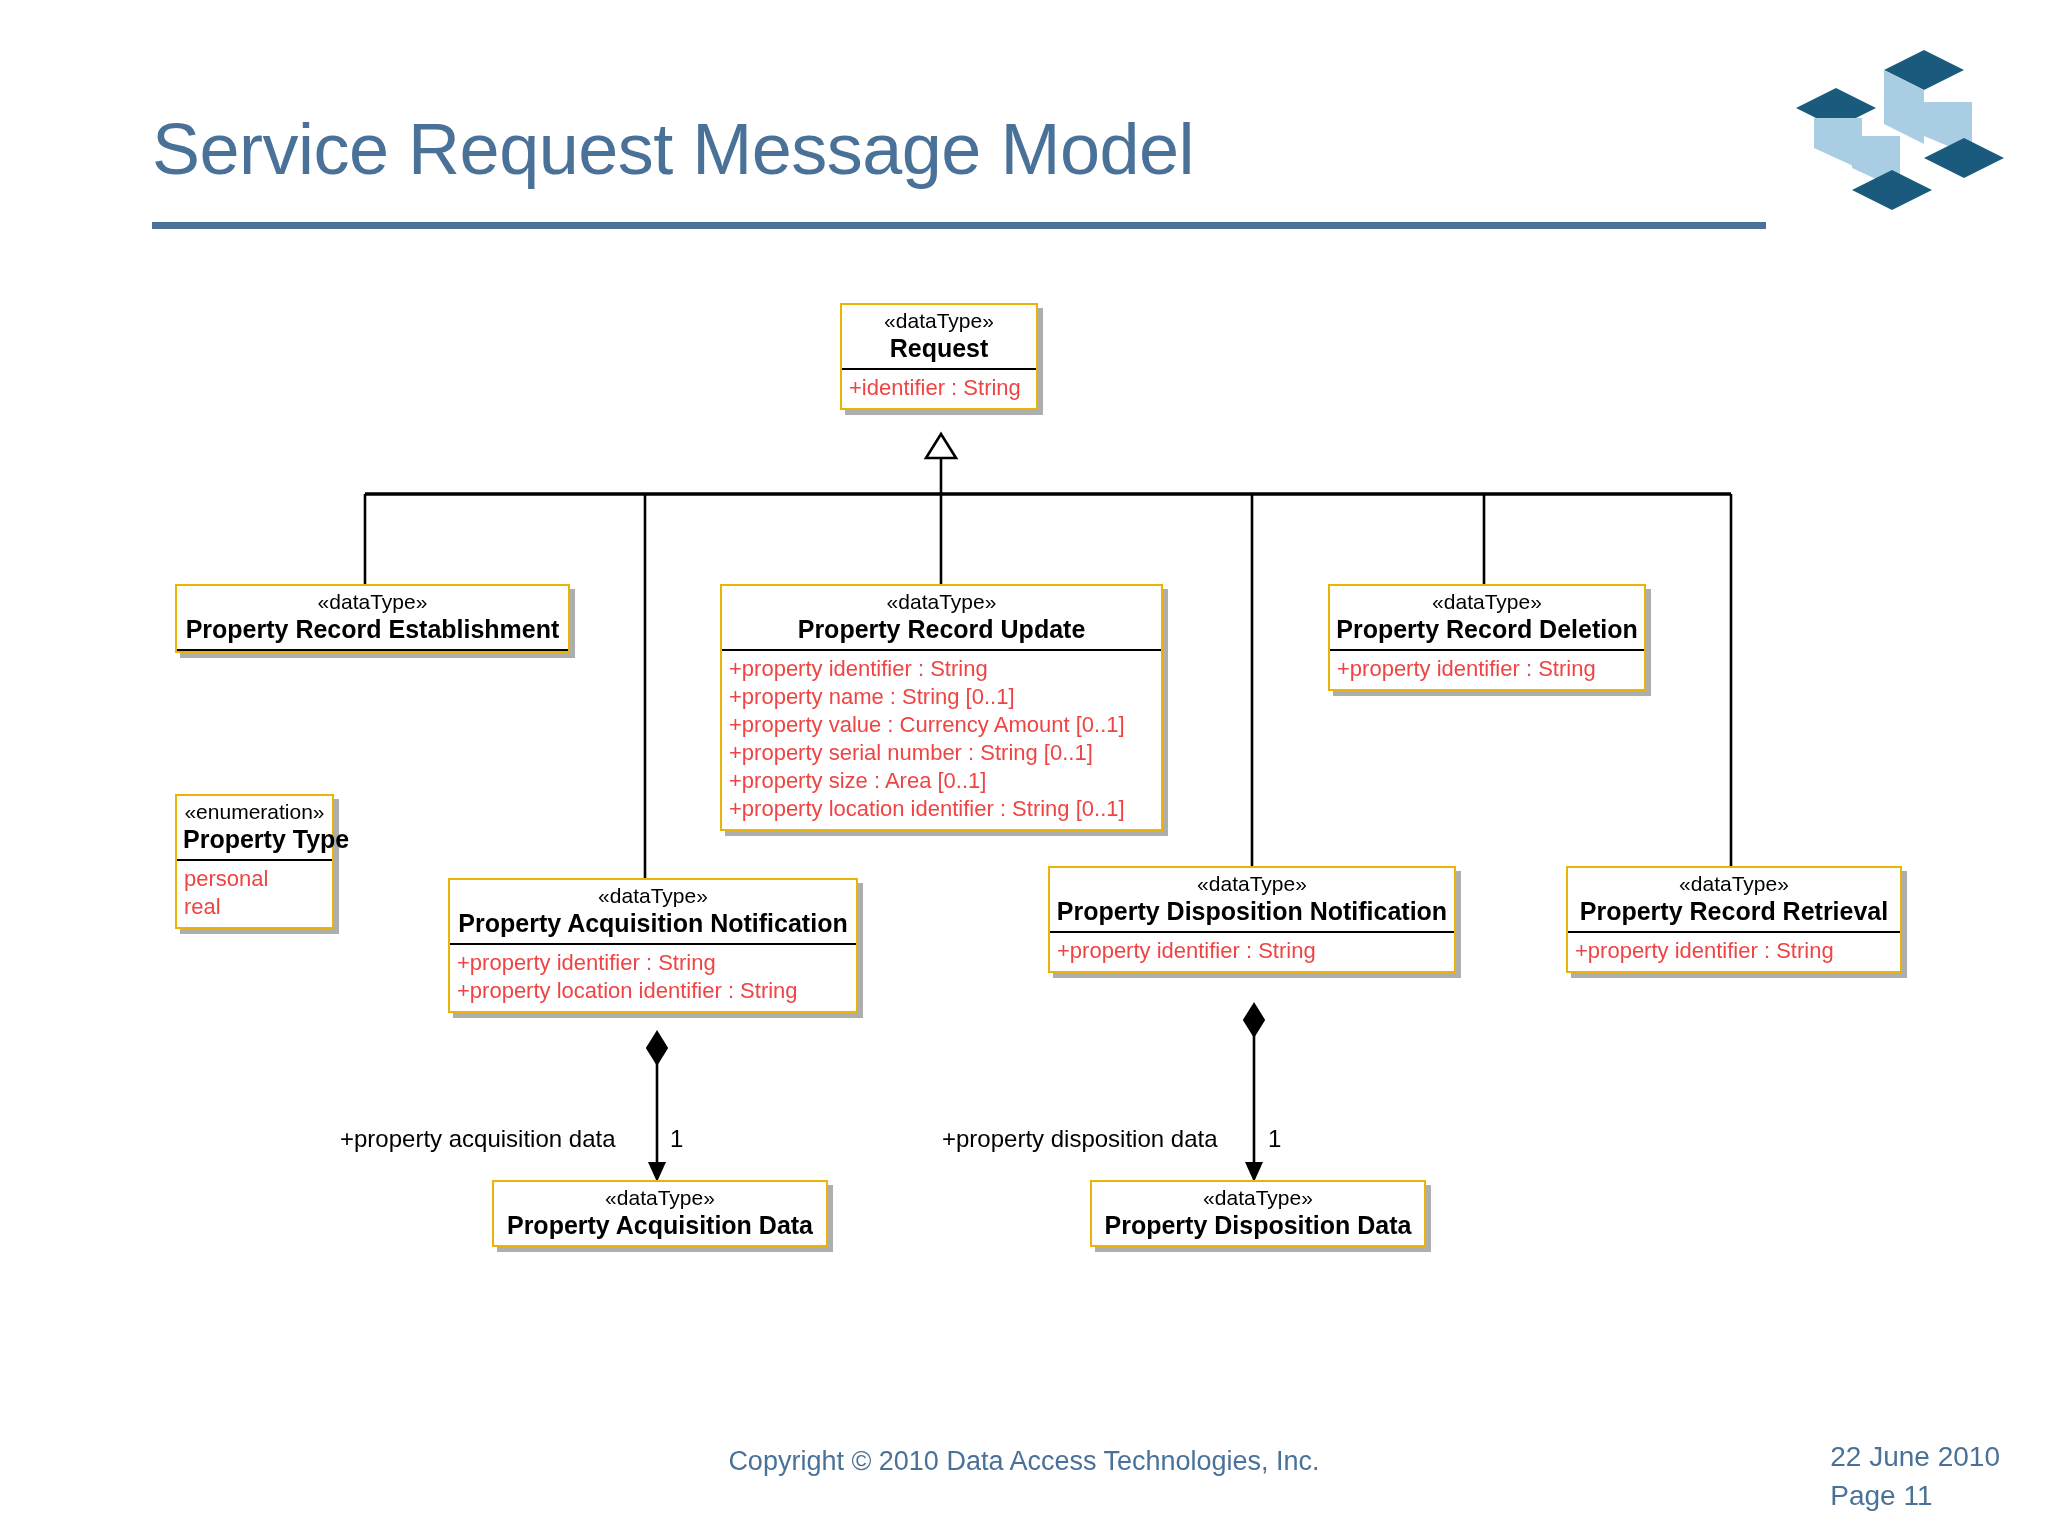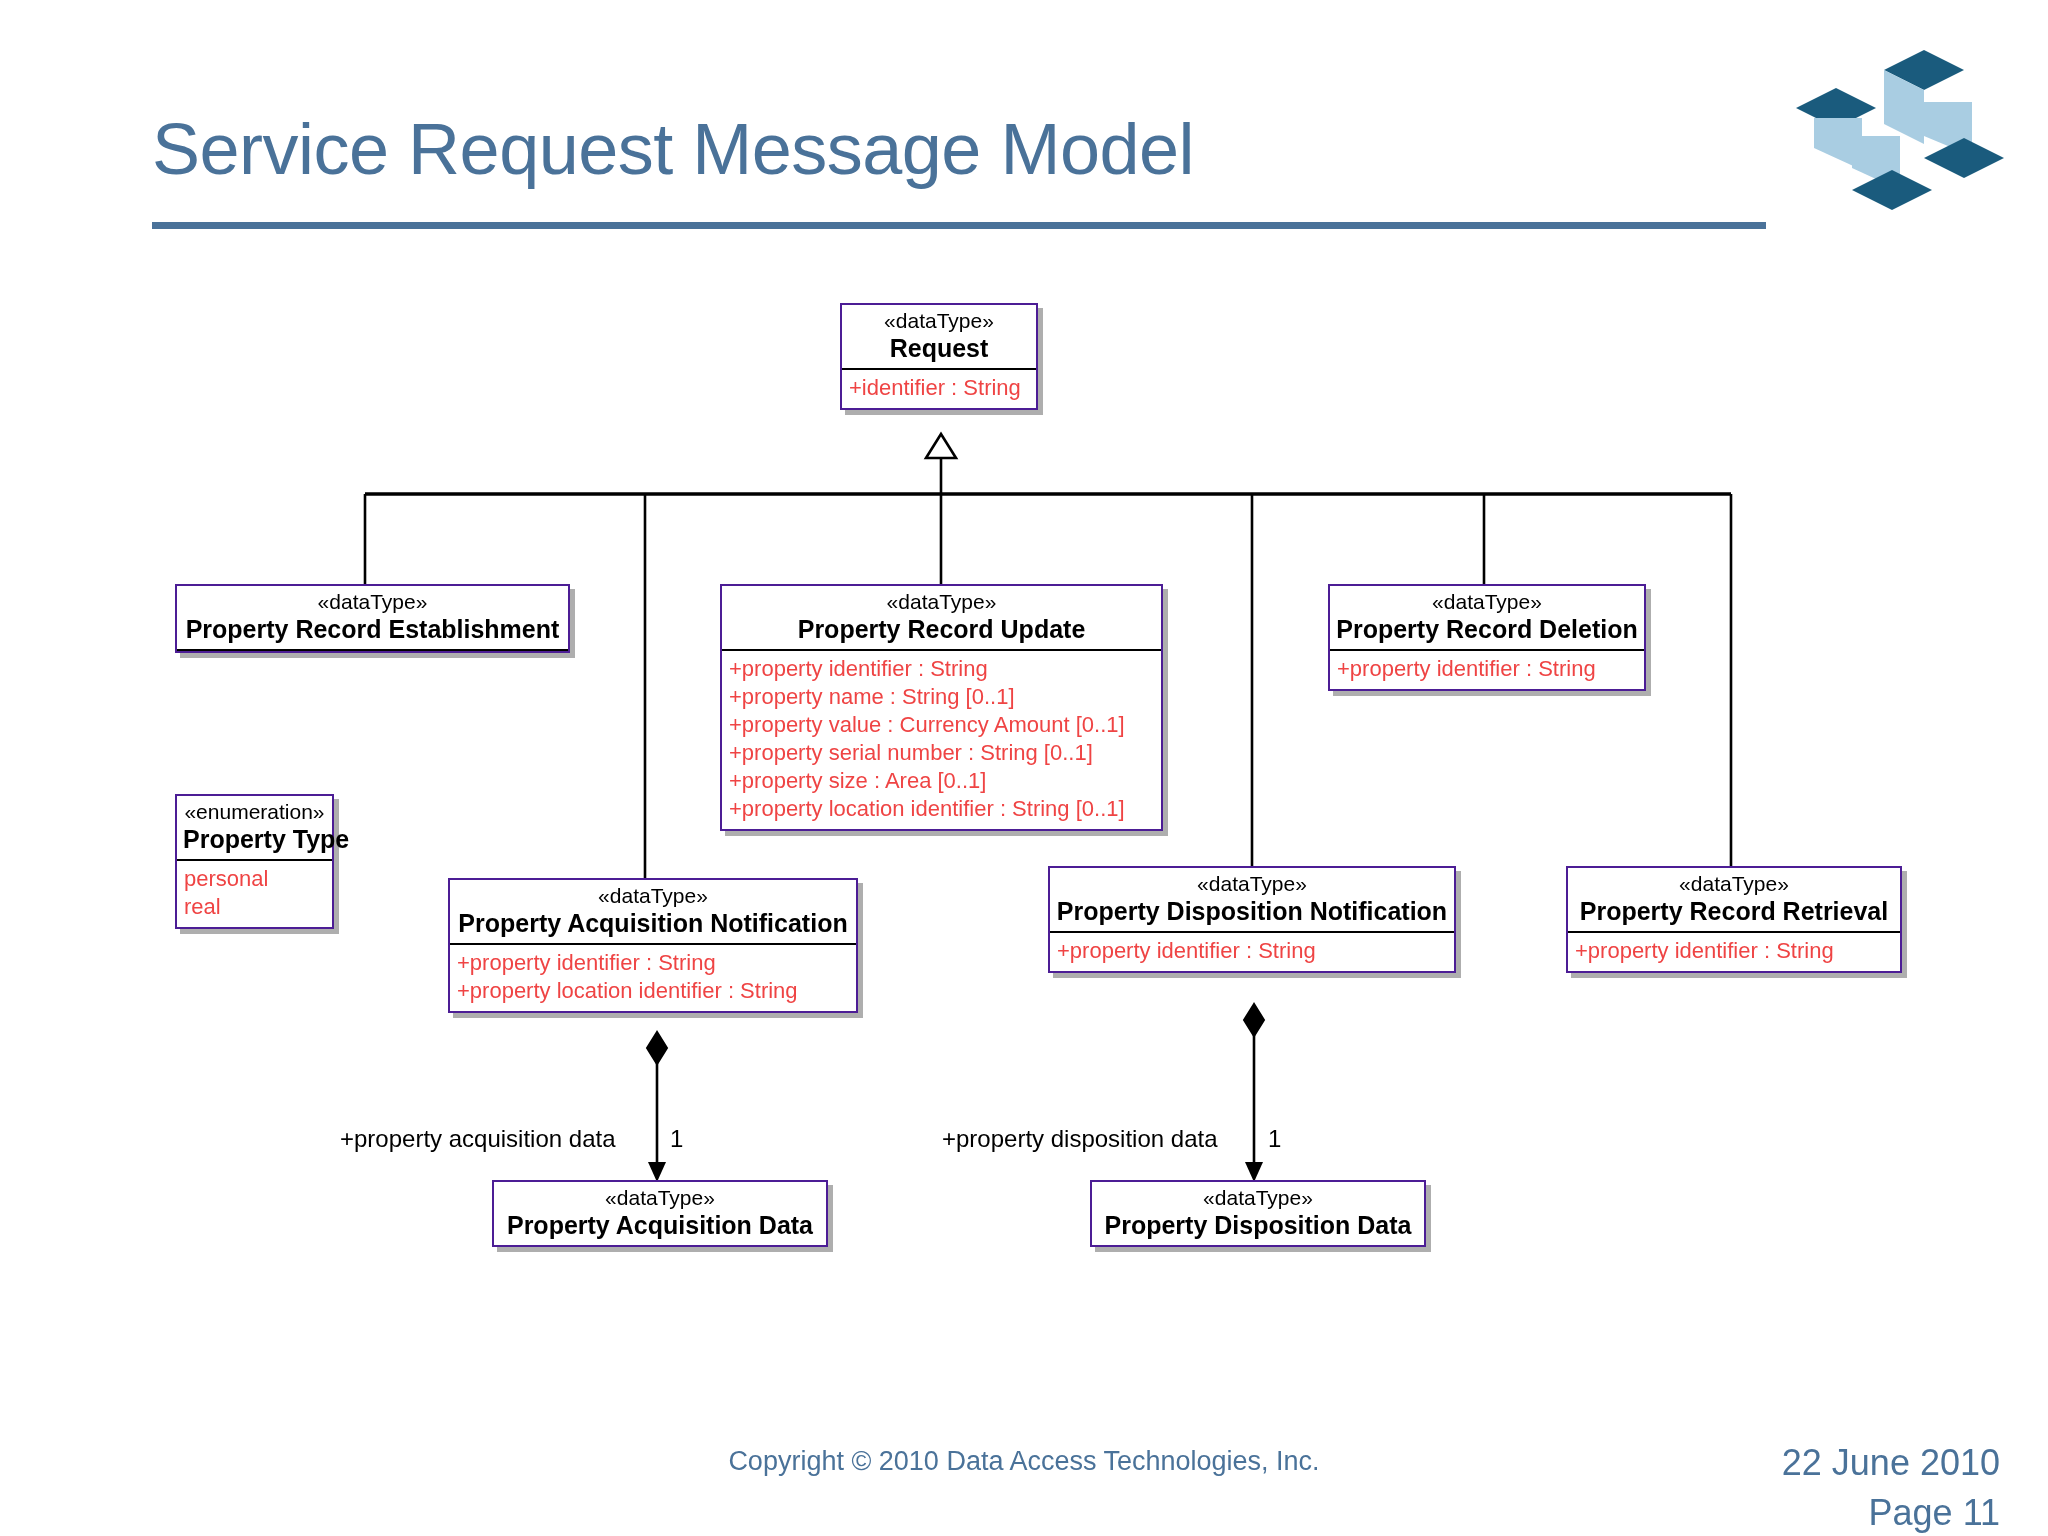--- a/index.html
+++ b/index.html
@@ -23,21 +23,21 @@
   }
 
   
   #logo { position: absolute; left: 1792px; top: 40px; width: 240px; height: 180px; }
   #lines { position: absolute; left: 0; top: 0; width: 2048px; height: 1536px; pointer-events: none; }
 
   
   .uml-box {
     position: absolute;
     background: #ffffff;
-    border: 2px solid #4c1d95;
+    border: 2px solid #eab308;
     box-shadow: 5px 5px 0 0 rgba(170,170,170,0.95);
     font-family: "Liberation Sans", sans-serif;
   }
   .uml-head {
     padding: 4px 6px 5px 6px;
     text-align: center;
     border-bottom: 2px solid #000000;
   }
   .uml-box.no-attrs .uml-head { border-bottom: none; }
   .stereotype { font-size: 21px; color: #000; line-height: 1.15; white-space: nowrap; }
@@ -58,21 +58,21 @@
     white-space: nowrap;
   }
 
   
   #footer-copyright {
     position: absolute; left: 0; top: 1443px; width: 2048px;
     text-align: center; color: #4a7299; font-size: 27px; line-height: 1.35;
   }
   #footer-date {
     position: absolute; right: 48px; top: 1438px;
-    text-align: right; color: #4a7299; font-size: 36px; line-height: 1.38;
+    color: #4a7299; font-size: 28px; line-height: 1.38;
   }
 </style>
 </head>
 <body>
 
 <div id="slide">
 
   <div id="slide-title">Service Request Message Model</div>
   <div id="title-rule"></div>
 

